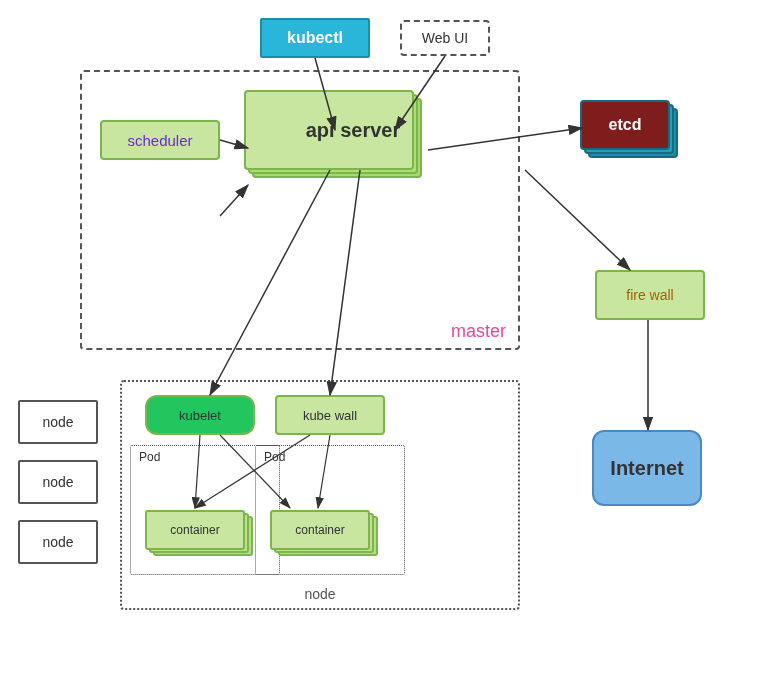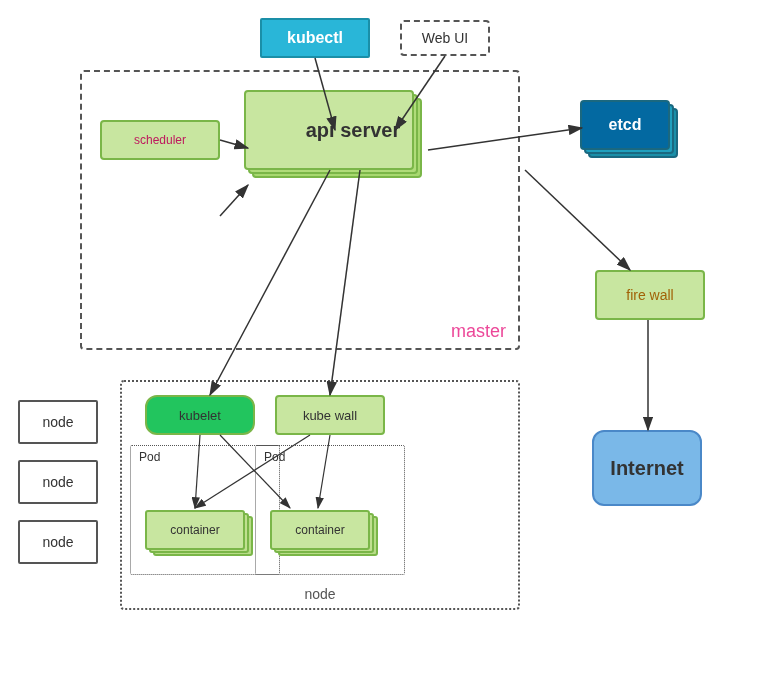--- a/index.html
+++ b/index.html
@@ -74,22 +74,22 @@
 
     
     .scheduler-box {
       background: #c8e6a0;
       border: 2px solid #7ab648;
       border-radius: 4px;
       width: 120px;
       height: 40px;
       left: 100px;
       top: 120px;
-      font-size: 12px;
-      color: #be185d;
+      font-size: 15px;
+      color: #6d28d9;
     }
 
     
     .replication-box {
       background: #c8e6a0;
       border: 2px solid #7ab648;
       border-radius: 4px;
       width: 120px;
       height: 52px;
       left: 100px;
@@ -163,21 +163,21 @@
       background: #20a0be;
       border: 2px solid #1a6880;
       border-radius: 4px;
       width: 90px;
       height: 50px;
       left: 4px;
       top: 4px;
     }
     .etcd-front {
       position: absolute;
-      background: #0369a1;
+      background: #7f1d1d;
       border: 2px solid #1a6880;
       border-radius: 4px;
       width: 90px;
       height: 50px;
       left: 0;
       top: 0;
       display: flex;
       align-items: center;
       justify-content: center;
       font-size: 16px;

